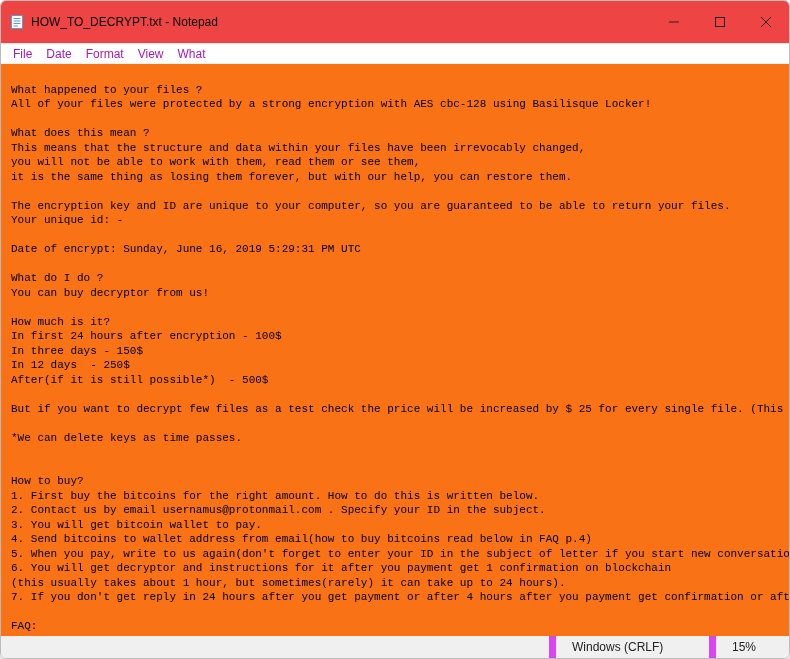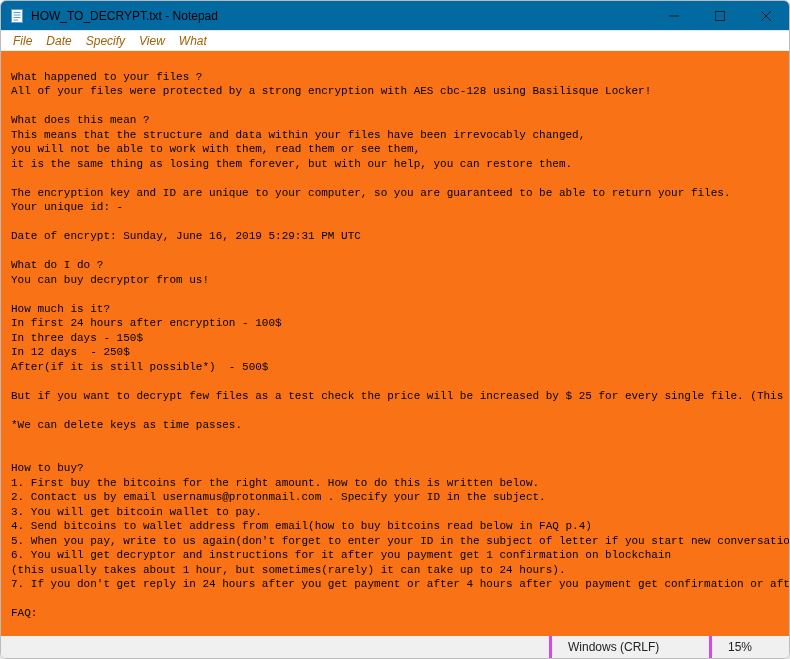--- a/index.html
+++ b/index.html
@@ -9,22 +9,22 @@
       font-family: "Segoe UI", Tahoma, sans-serif;
       background: #fff;
       overflow: hidden;
       border: 1px solid #bbb;
       border-radius: 6px;
       box-shadow: 0 8px 24px rgba(0,0,0,0.25);
       display: flex;
       flex-direction: column;
     }
     .titlebar {
-      height: 30px;
-      background: #0369a1;
+      height: 43px;
+      background: #ef4444;
       display: flex;
       align-items: center;
       border-bottom: 1px solid #e5e5e5;
       padding-left: 8px;
     }
     .titlebar .icon {
       width: 16px;
       height: 16px;
       margin-right: 6px;
       display: inline-block;
@@ -50,24 +50,23 @@
     .menubar {
       height: 20px;
       display: flex;
       align-items: center;
       padding-left: 6px;
       gap: 2px;
       border-bottom: 1px solid #f0f0f0;
     }
     .menu-item {
       font-size: 12px;
-      color: #a16207;
+      color: #a21caf;
       padding: 1px 6px;
       cursor: default;
-      font-style: italic;
     }
     .content {
       flex: 1;
       background: #f97316;
       font-family: Consolas, "Courier New", monospace;
       font-size: 11px;
       line-height: 14.5px;
       color: #000;
       padding: 4px 10px;
       white-space: pre;
@@ -75,21 +74,21 @@
     }
     .statusbar {
       height: 22px;
       background: #f0f0f0;
       display: flex;
       align-items: stretch;
       font-size: 12px;
       color: #222;
     }
     .status-cell {
-      border-left: 3px solid #d946ef;
+      border-left: 7px solid #d946ef;
       display: flex;
       align-items: center;
       padding: 0 16px;
     }
     .status-spacer { flex: 1; }
   </style>
 </head>
 <body>
 
 <div class="titlebar">
@@ -119,21 +118,21 @@
           <line x1="0" y1="0" x2="10" y2="10" stroke="#222" stroke-width="1"></line>
           <line x1="10" y1="0" x2="0" y2="10" stroke="#222" stroke-width="1"></line>
         </svg>
     </div>
   </div>
 </div>
 
 <div class="menubar">
   <span class="menu-item">File</span>
   <span class="menu-item">Date</span>
-  <span class="menu-item">Specify</span>
+  <span class="menu-item">Format</span>
   <span class="menu-item">View</span>
   <span class="menu-item">What</span>
 </div>
 
 <div class="content">
 What happened to your files ?
 All of your files were protected by a strong encryption with AES cbc-128 using Basilisque Locker!
 
 What does this mean ?
 This means that the structure and data within your files have been irrevocably changed,

